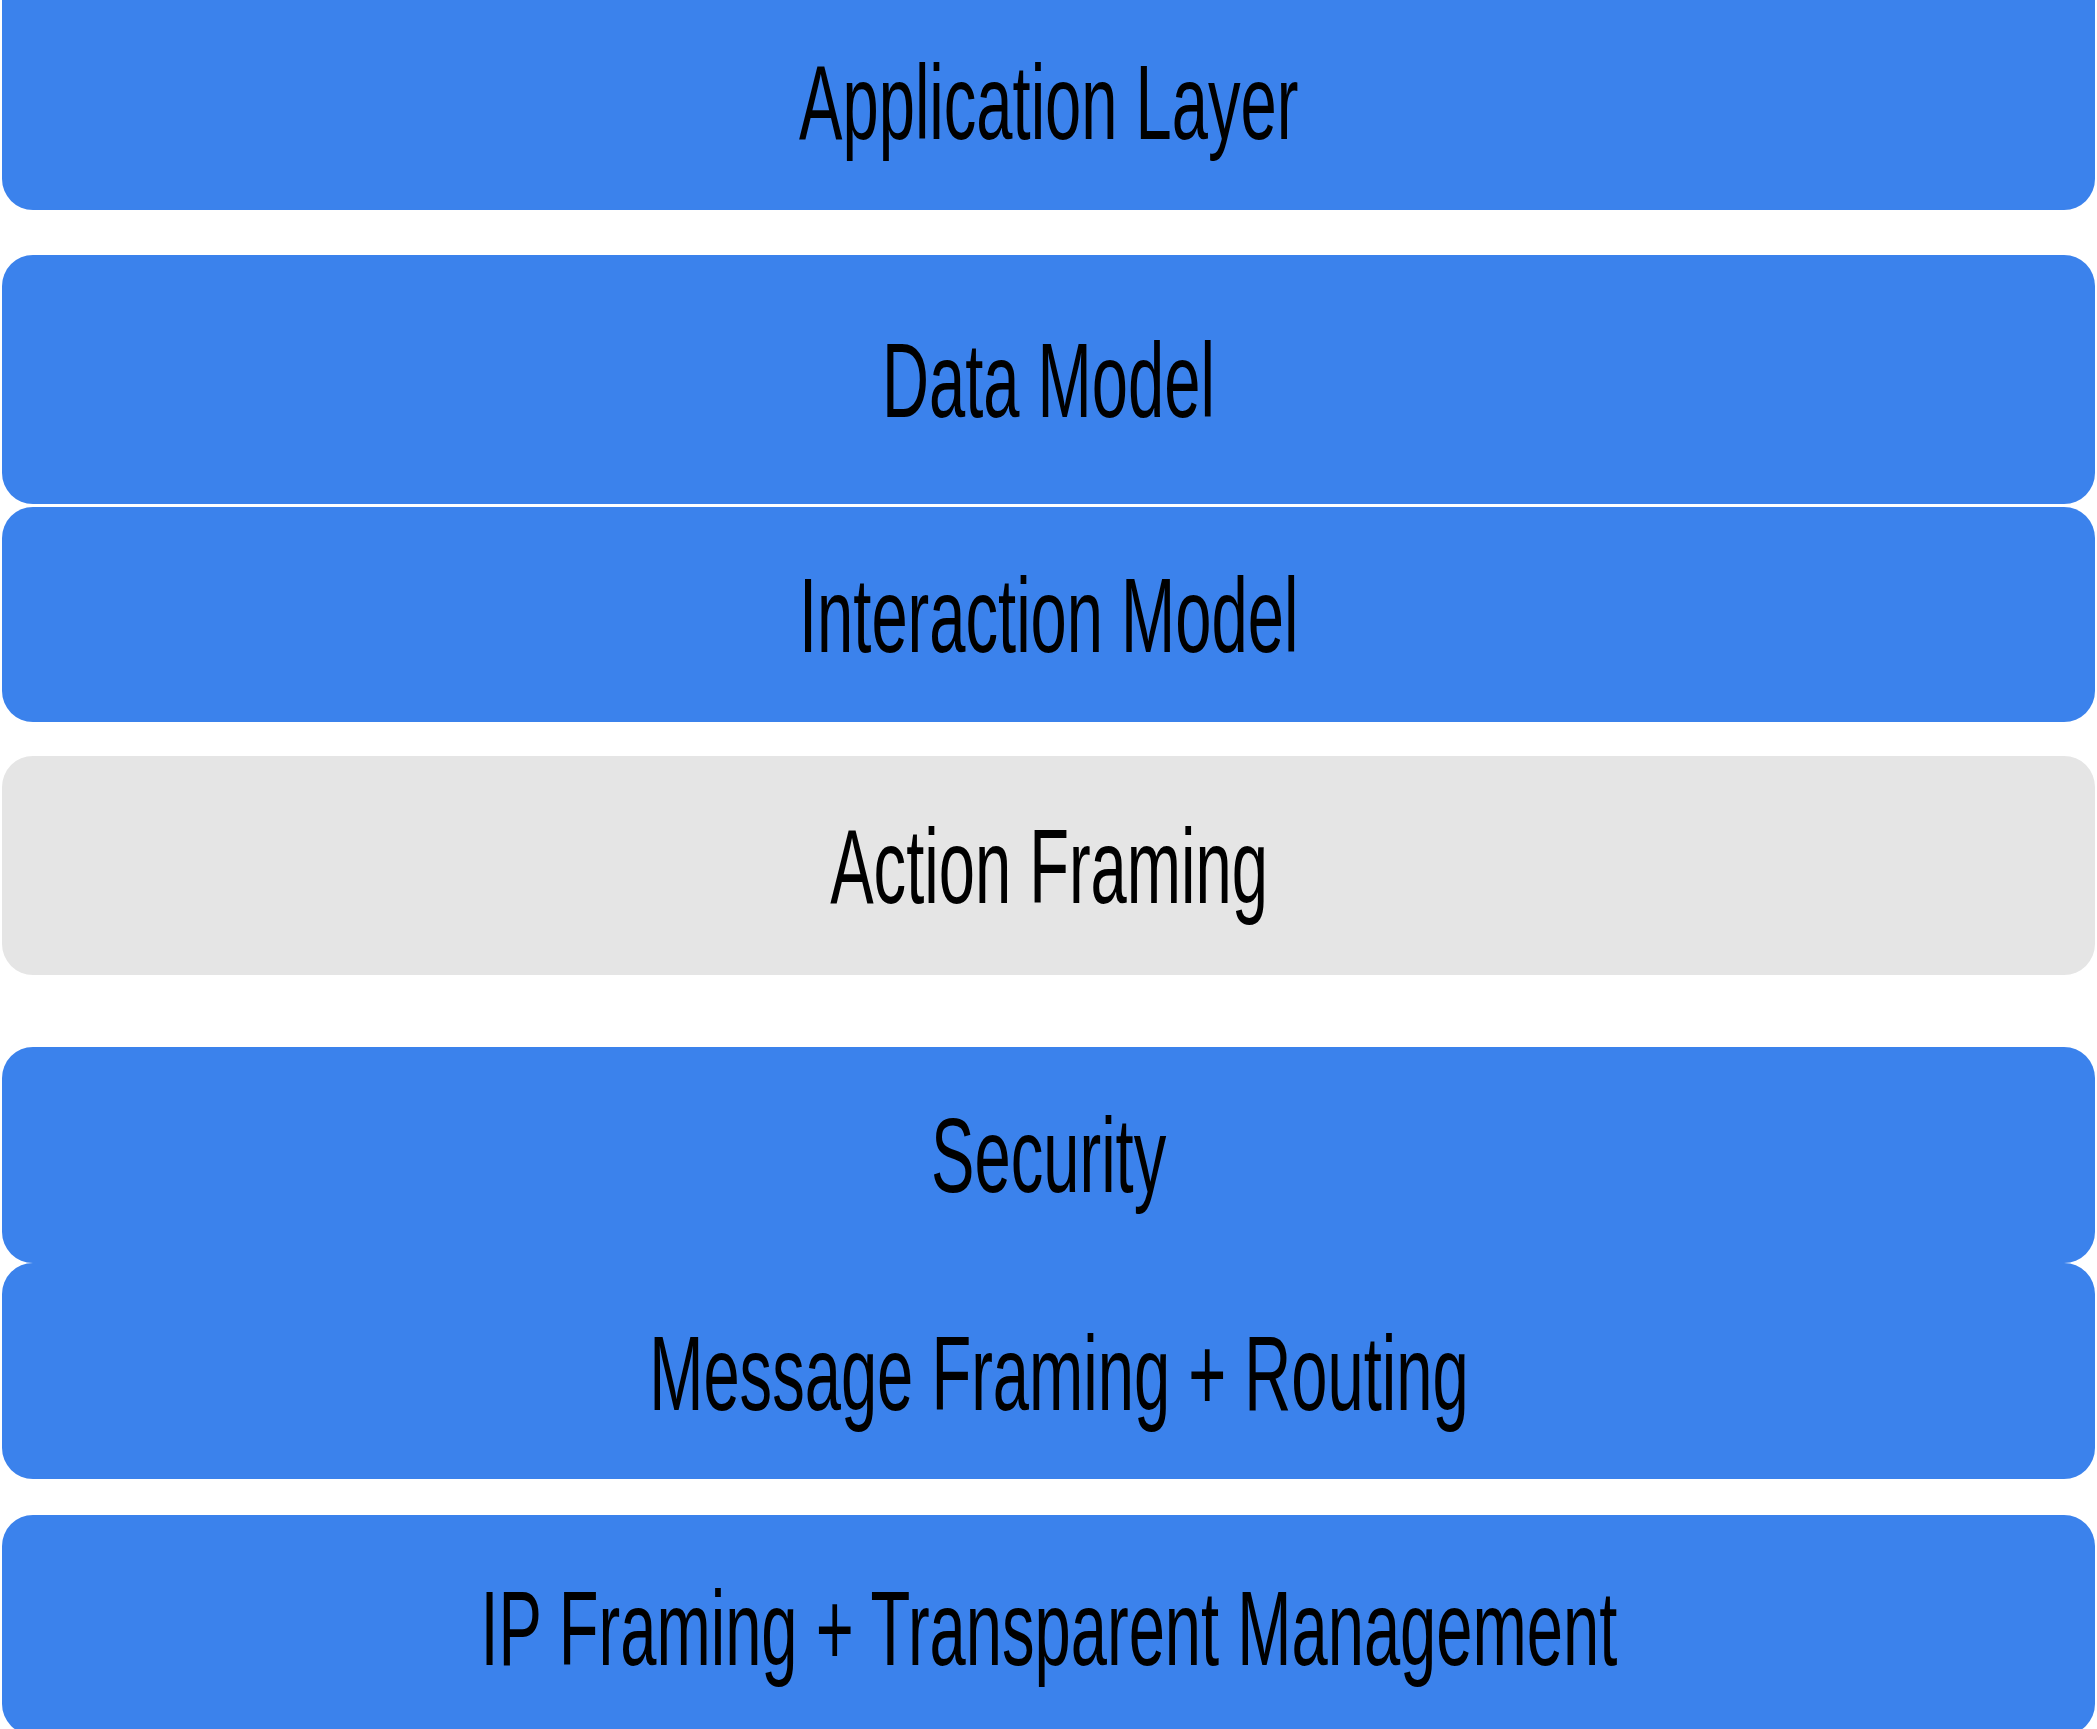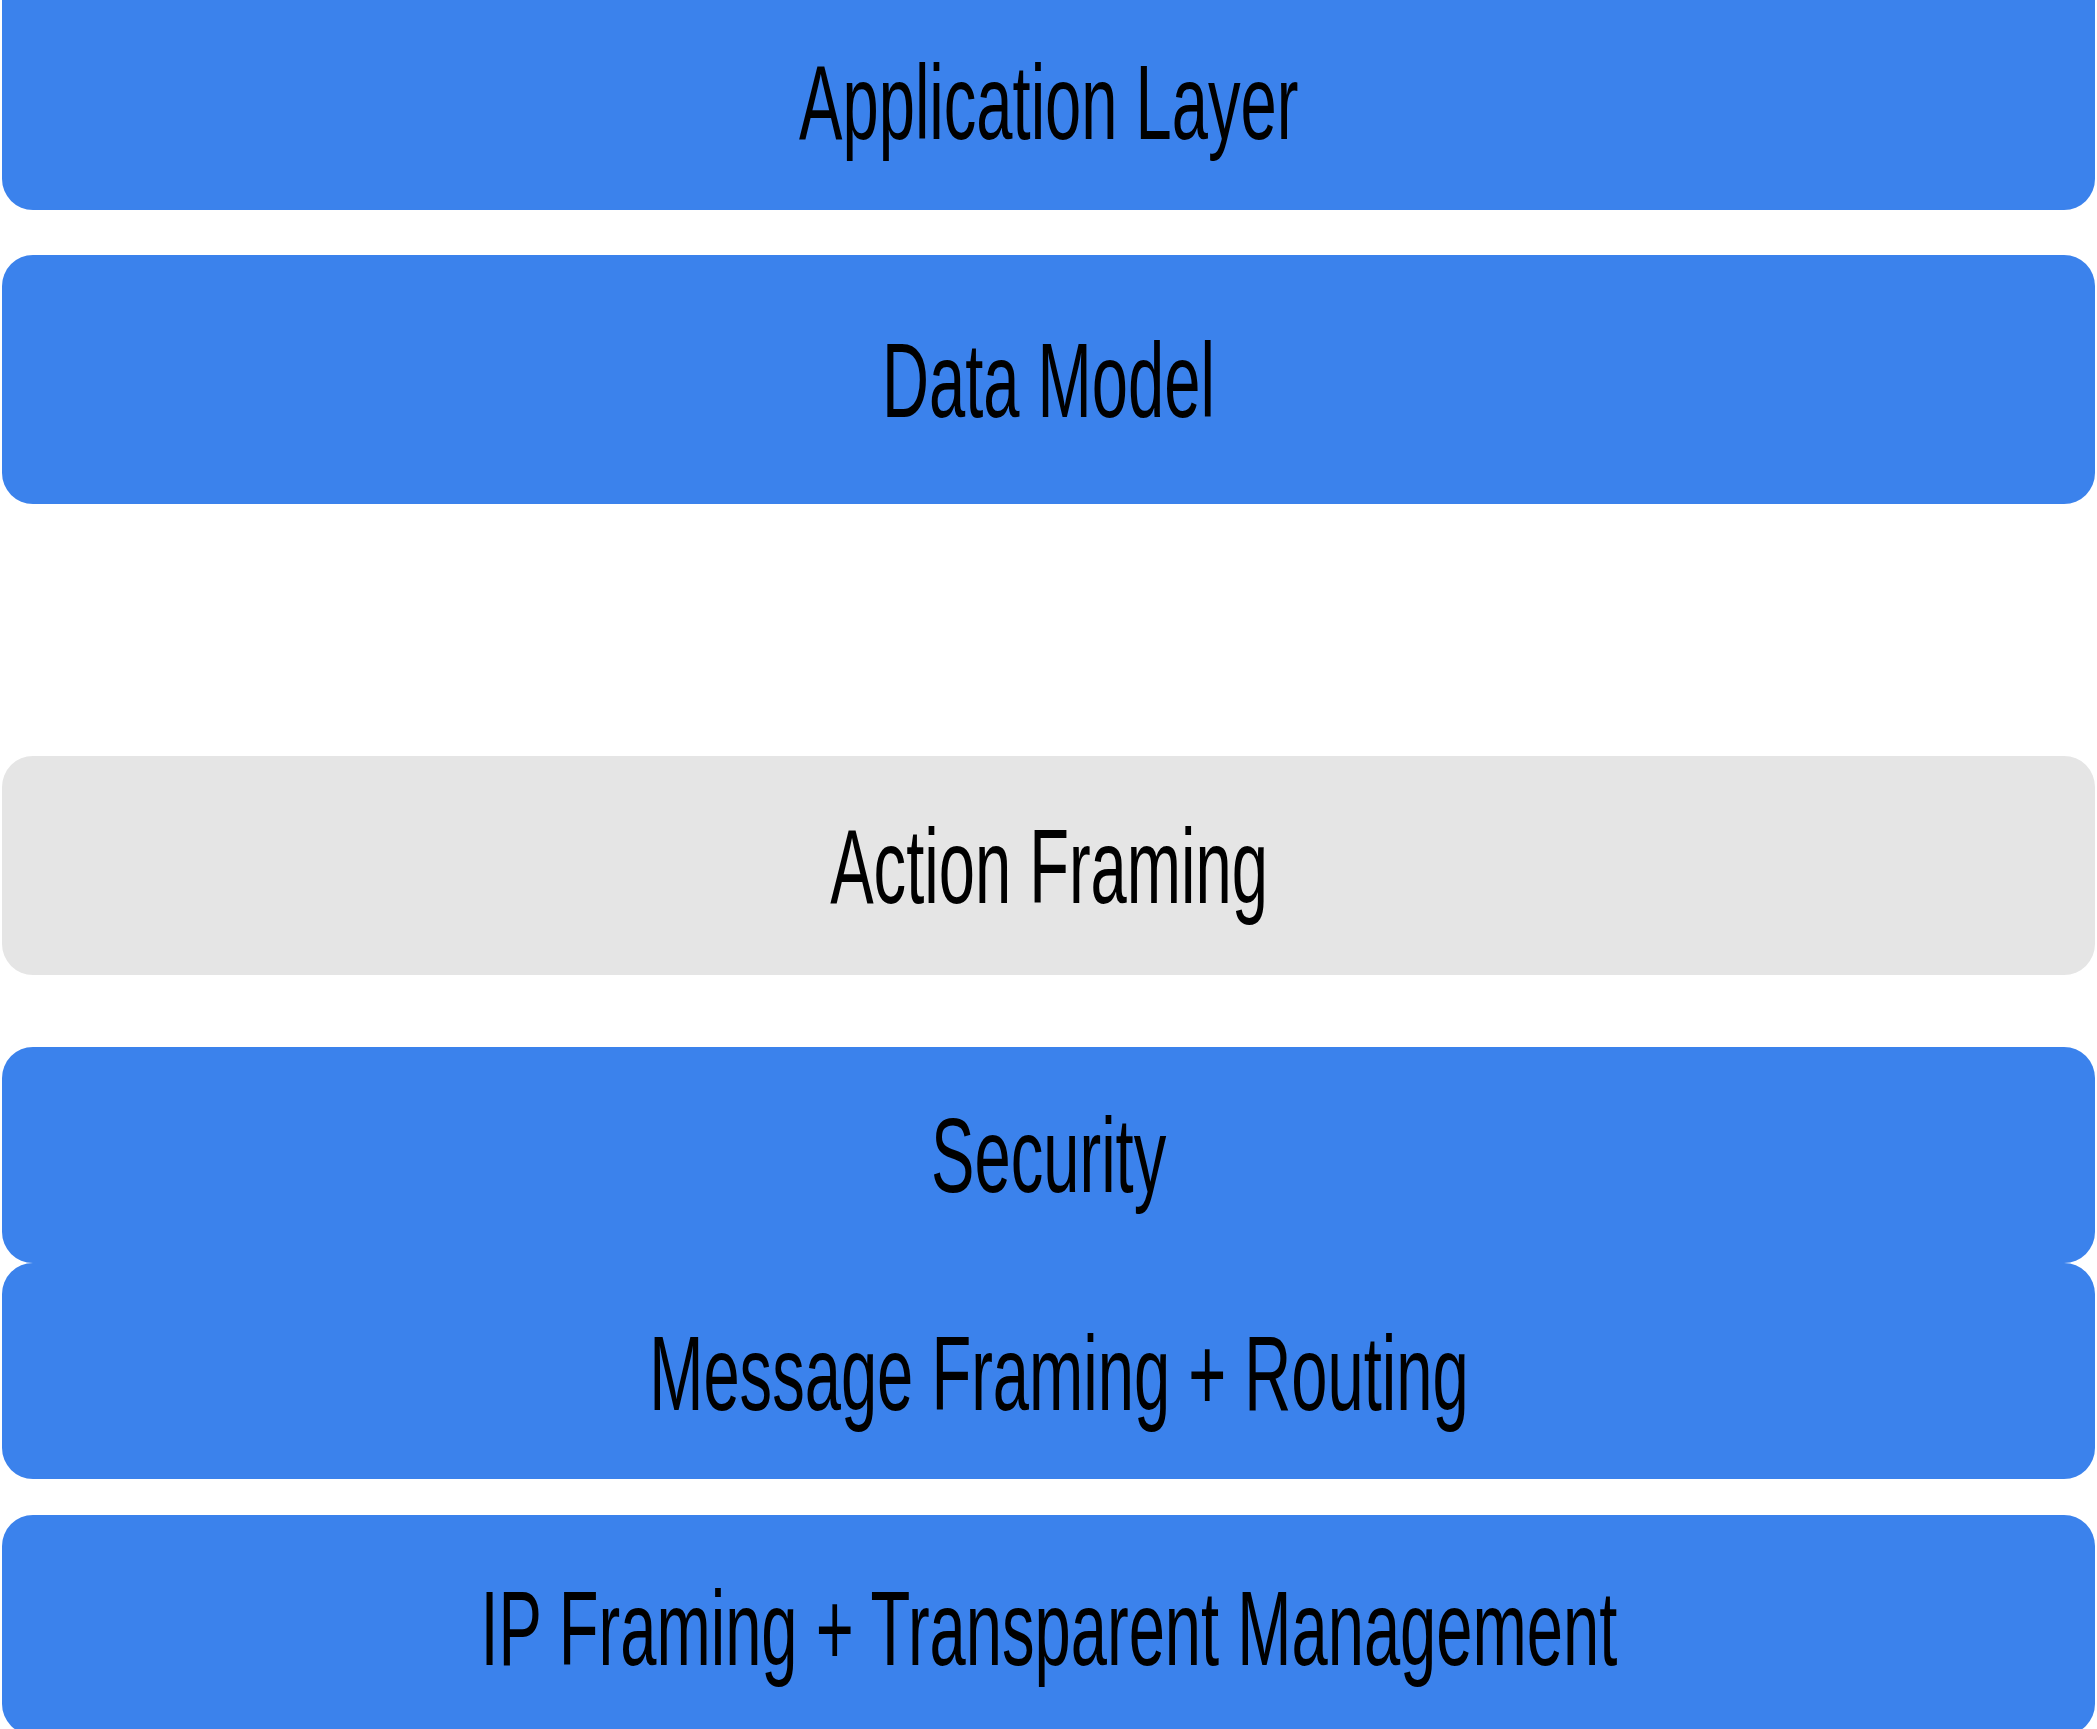--- a/index.html
+++ b/index.html
@@ -69,20 +69,23 @@
 <div id="stack-canvas" style="background: rgb(255, 255, 255);">
 
   <div class="layer-bar bar-1" style="background: rgb(59, 130, 236);">
     <span class="layer-label" style="color: rgb(0, 0, 0);">Application Layer</span>
   </div>
 
   <div class="layer-bar bar-2" style="background: rgb(59, 130, 236);">
     <span class="layer-label" style="color: rgb(0, 0, 0);">Data Model</span>
   </div>
 
+  <div class="layer-bar bar-3" style="background: rgb(59, 130, 236);">
+    <span class="layer-label" style="color: rgb(0, 0, 0);">Interaction Model</span>
+  </div>
 
   <div class="layer-bar bar-4" style="background: #e5e5e5;">
     <span class="layer-label" style="color: rgb(0, 0, 0);">Action Framing</span>
   </div>
 
   <div class="layer-bar bar-5" style="background: rgb(59, 130, 236); margin-top: 36px;">
     <span class="layer-label" style="color: rgb(0, 0, 0);">Security</span>
   </div>
 
   <div class="layer-bar bar-6" style="background: rgb(59, 130, 236);">

